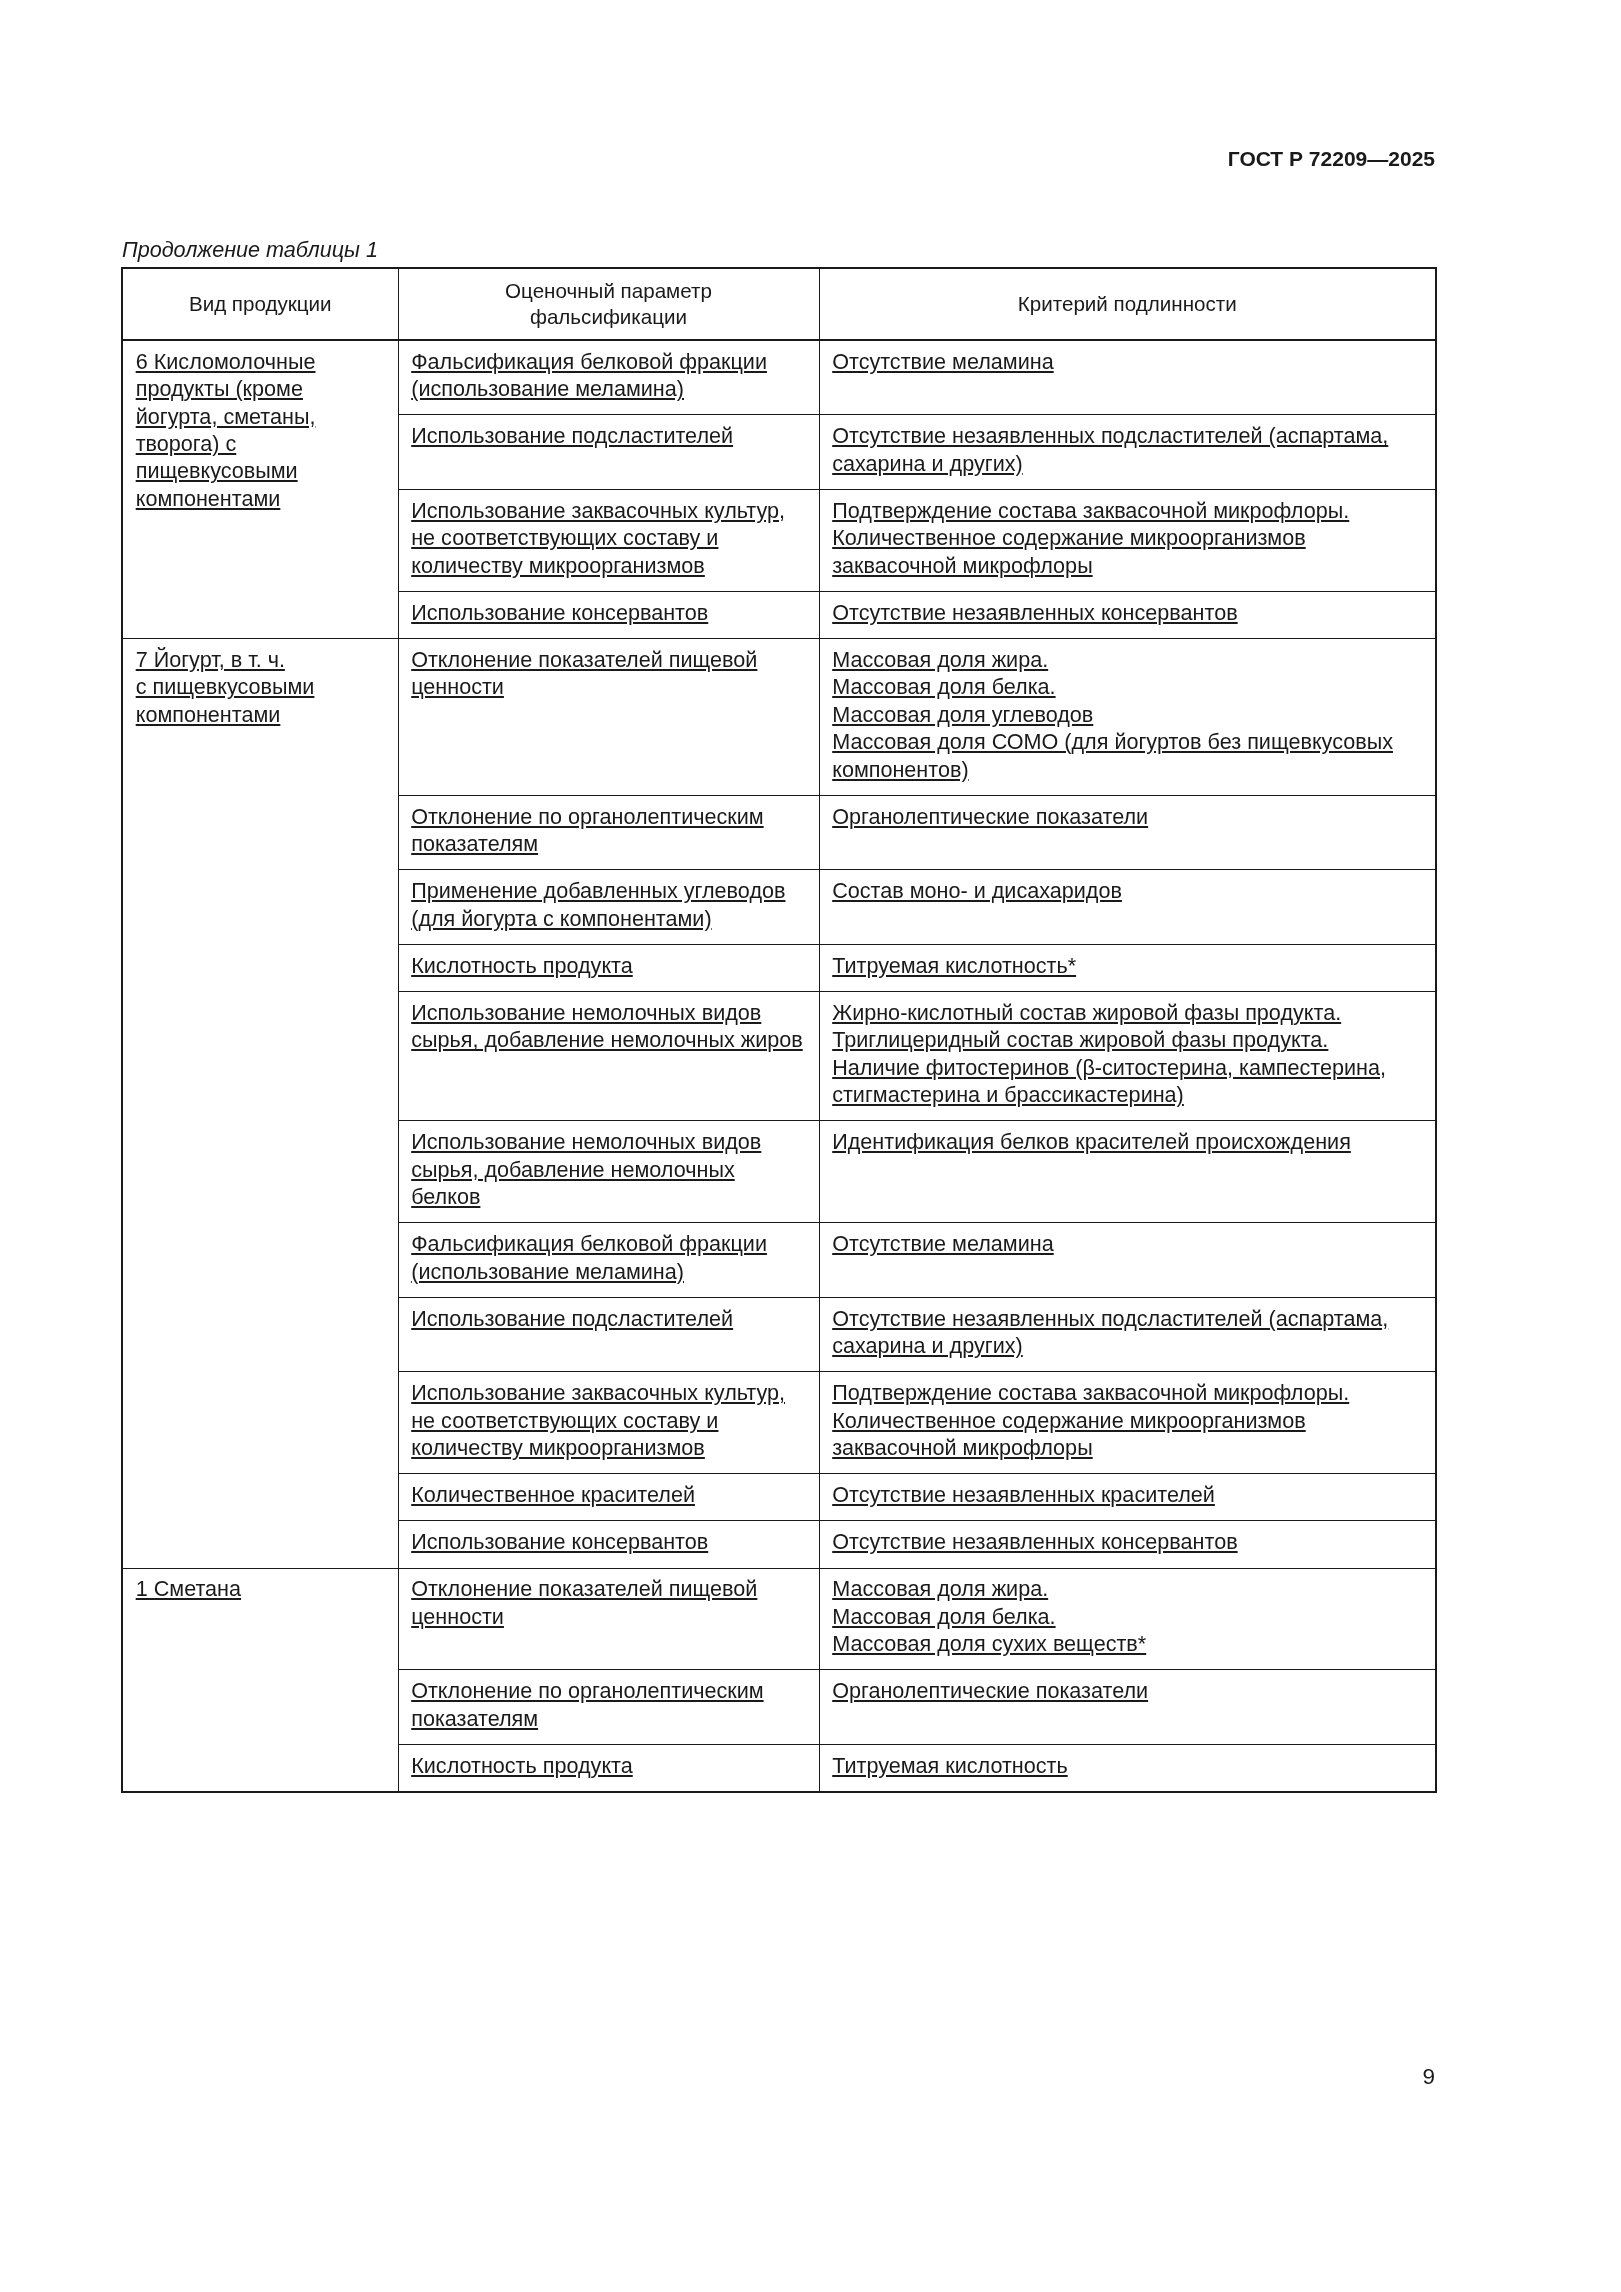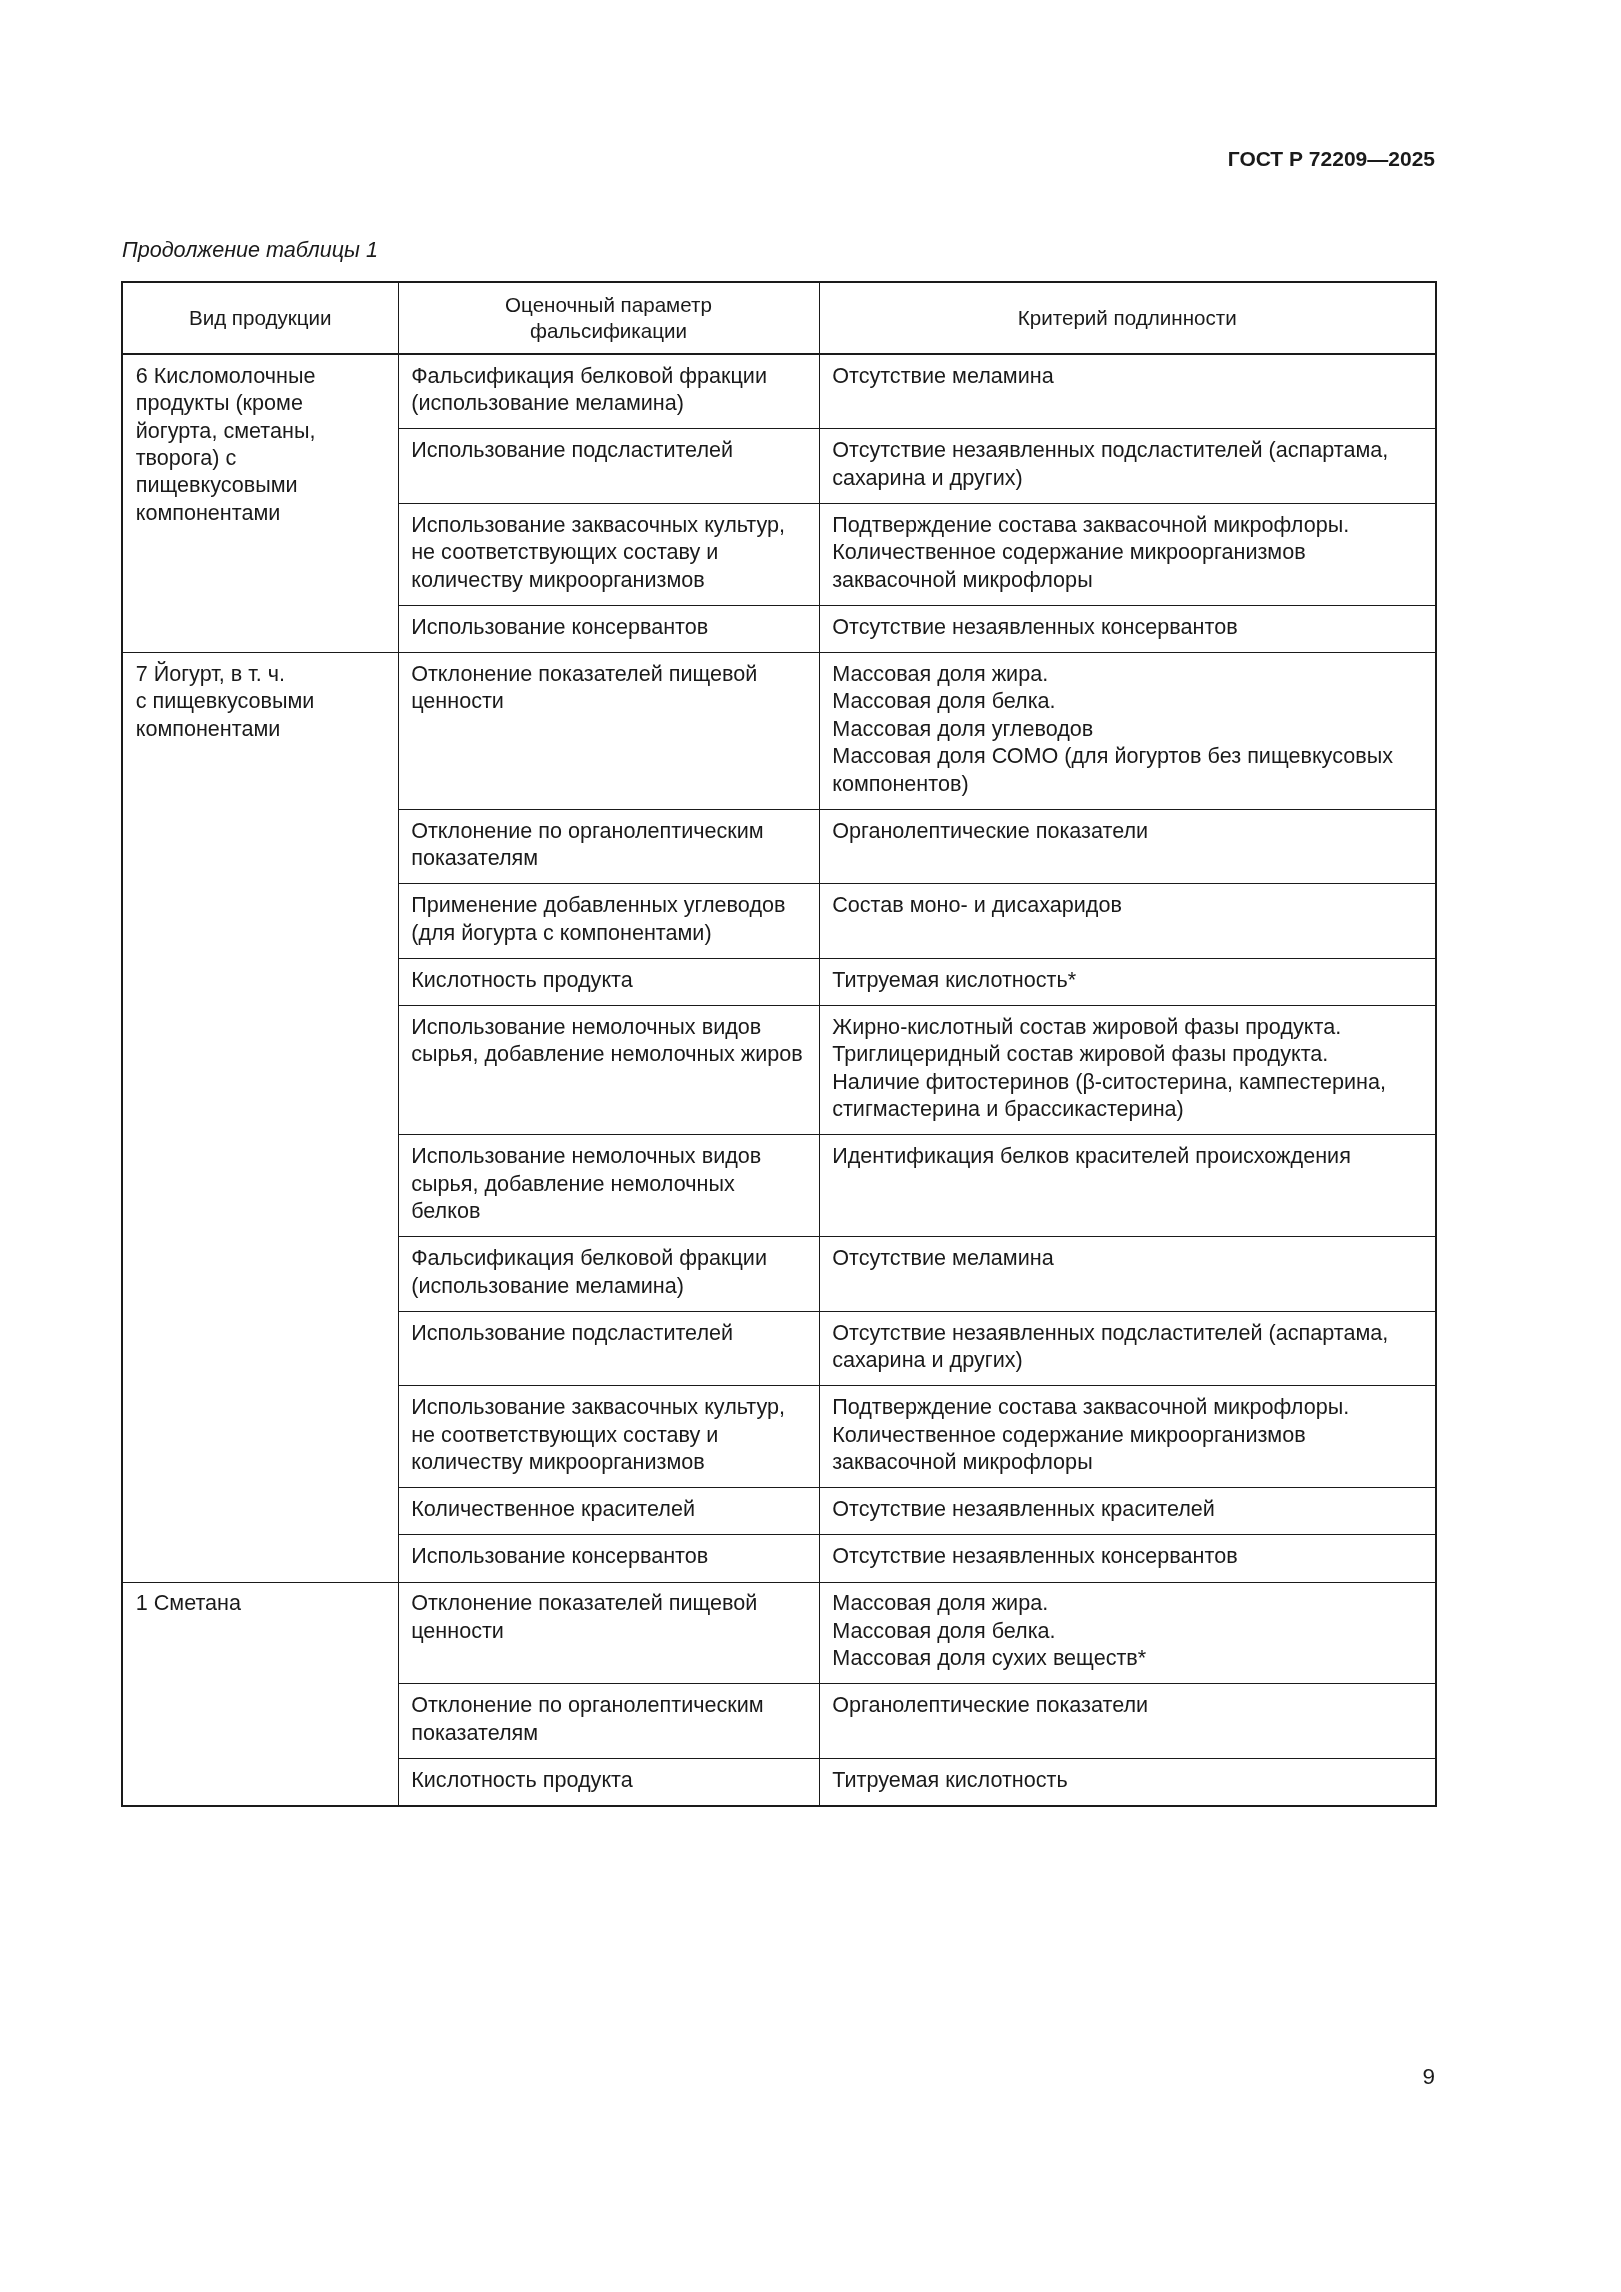--- a/index.html
+++ b/index.html
@@ -14,21 +14,21 @@
   .doc-ref {
     position:absolute; top:147px; right:186px;
     font-size:21px; font-weight:bold;
     white-space:nowrap;
   }
   .table-caption {
     position:absolute; top:237px; left:122px;
     font-size:21.6px; font-style:italic;
   }
   table.gost {
-    position:absolute; top:281px; left:121px;
+    position:absolute; top:267px; left:121px;
     width:1314px;
     border-collapse:collapse;
     table-layout:fixed;
     border:2px solid #1a1a1a;
   }
   table.gost th, table.gost td {
     border:1px solid #1a1a1a;
     font-size:21.6px;
     line-height:1.27;
     vertical-align:top;
@@ -38,20 +38,21 @@
   table.gost thead th {
     font-weight:normal;
     font-size:20.6px;
     text-align:center;
     vertical-align:middle;
     padding:8.8px 9.8px;
     border-bottom:2.9px solid #1a1a1a;
   }
   table.gost tbody td {
     padding:6.9px 11.8px 11.8px 12.7px;
+    text-decoration:underline;
   }
   td.product-cell { padding-right:9.8px; }
   .page-number {
     position:absolute; top:2064px; right:186px;
     font-size:22.5px;
   }
 </style>
 </head>
 <body>
 

